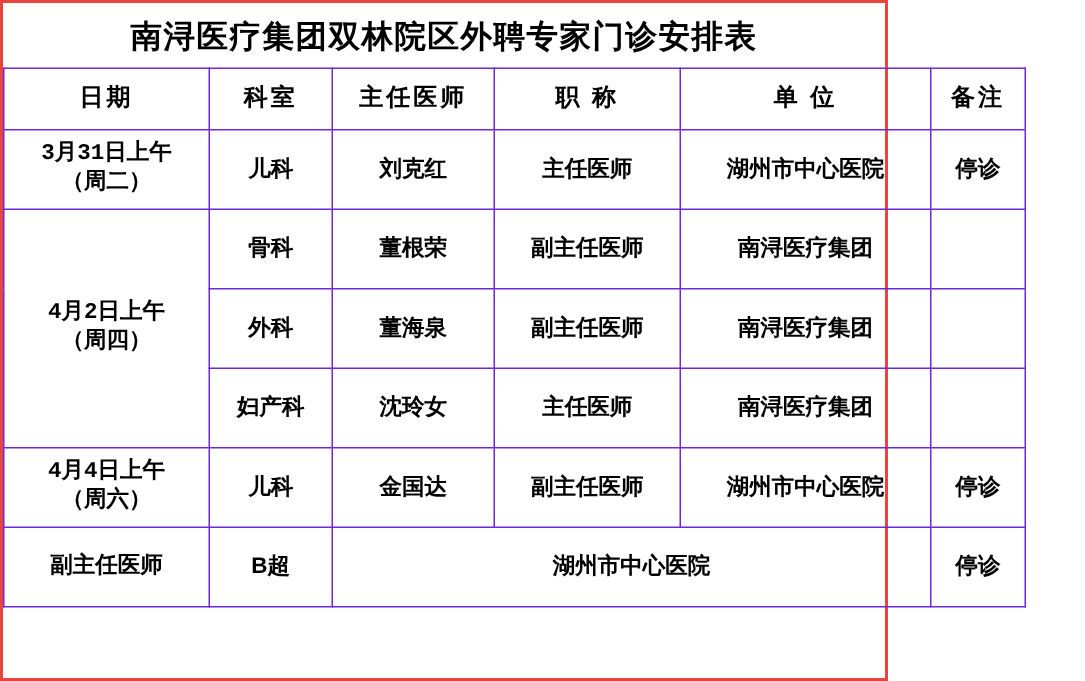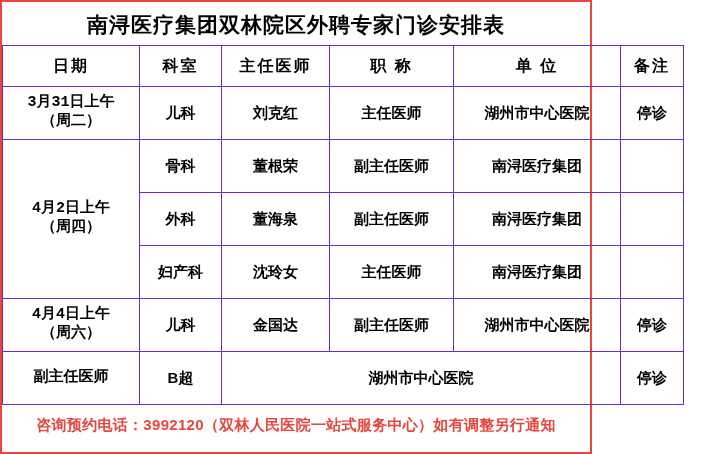--- a/index.html
+++ b/index.html
@@ -163,15 +163,14 @@
         <td class="date">
           <span class="date-line">副主任医师</span>
         </td>
         <td>B超</td>
         <td colspan="3">湖州市中心医院</td>
         <td class="note">停诊</td>
       </tr>
     </tbody>
   </table>
 
-  <div class="footer">咨询预约电话：3992120（双林人民医院一站式服务中心）如有调整另行通知</div>
 
 </div>
 
 </body></html>

